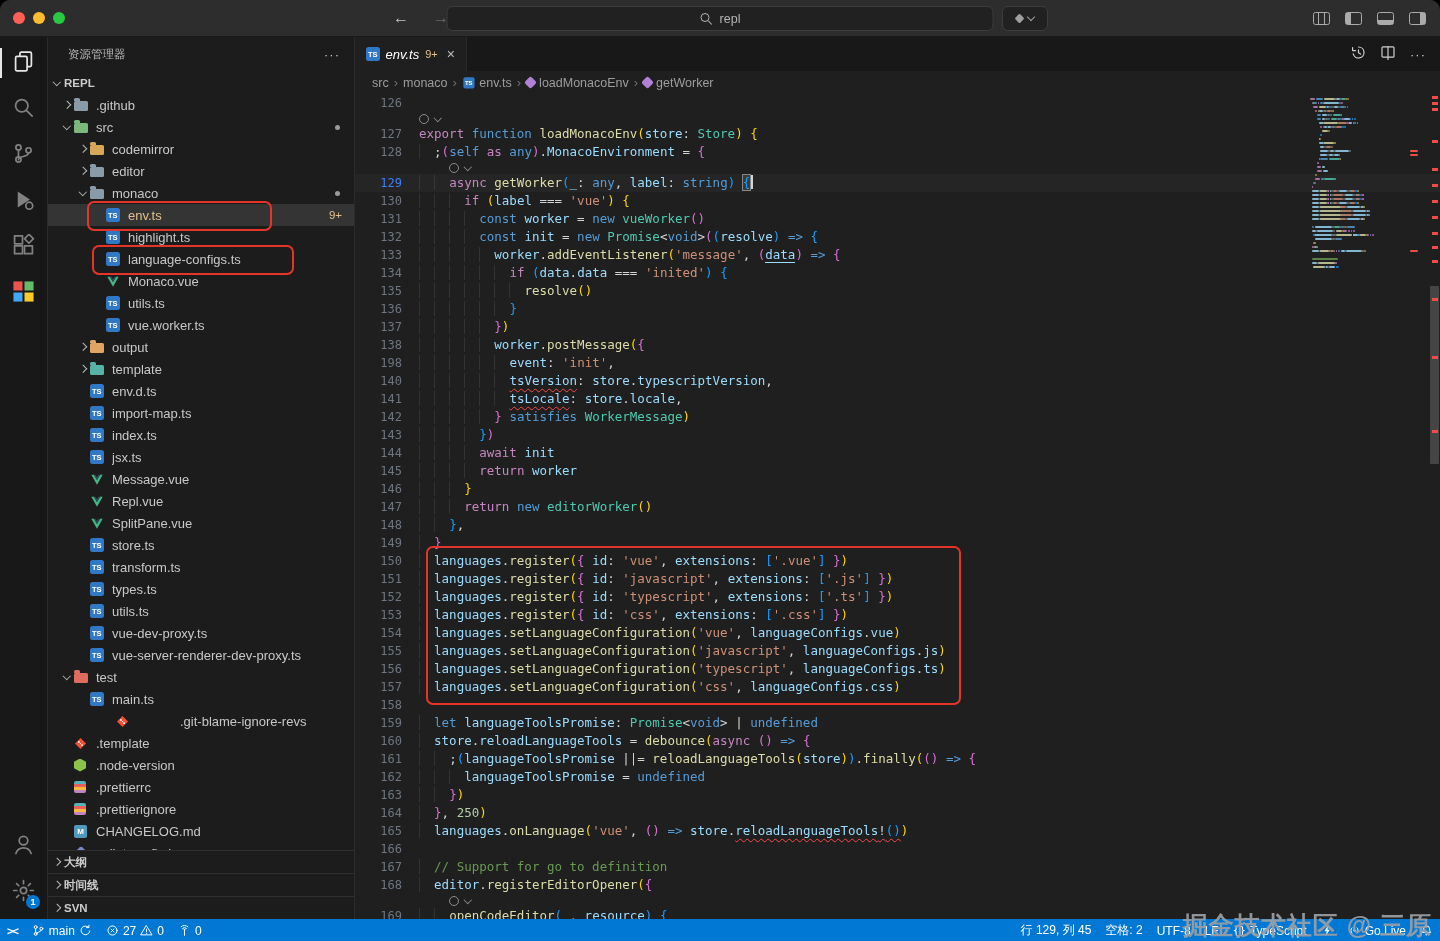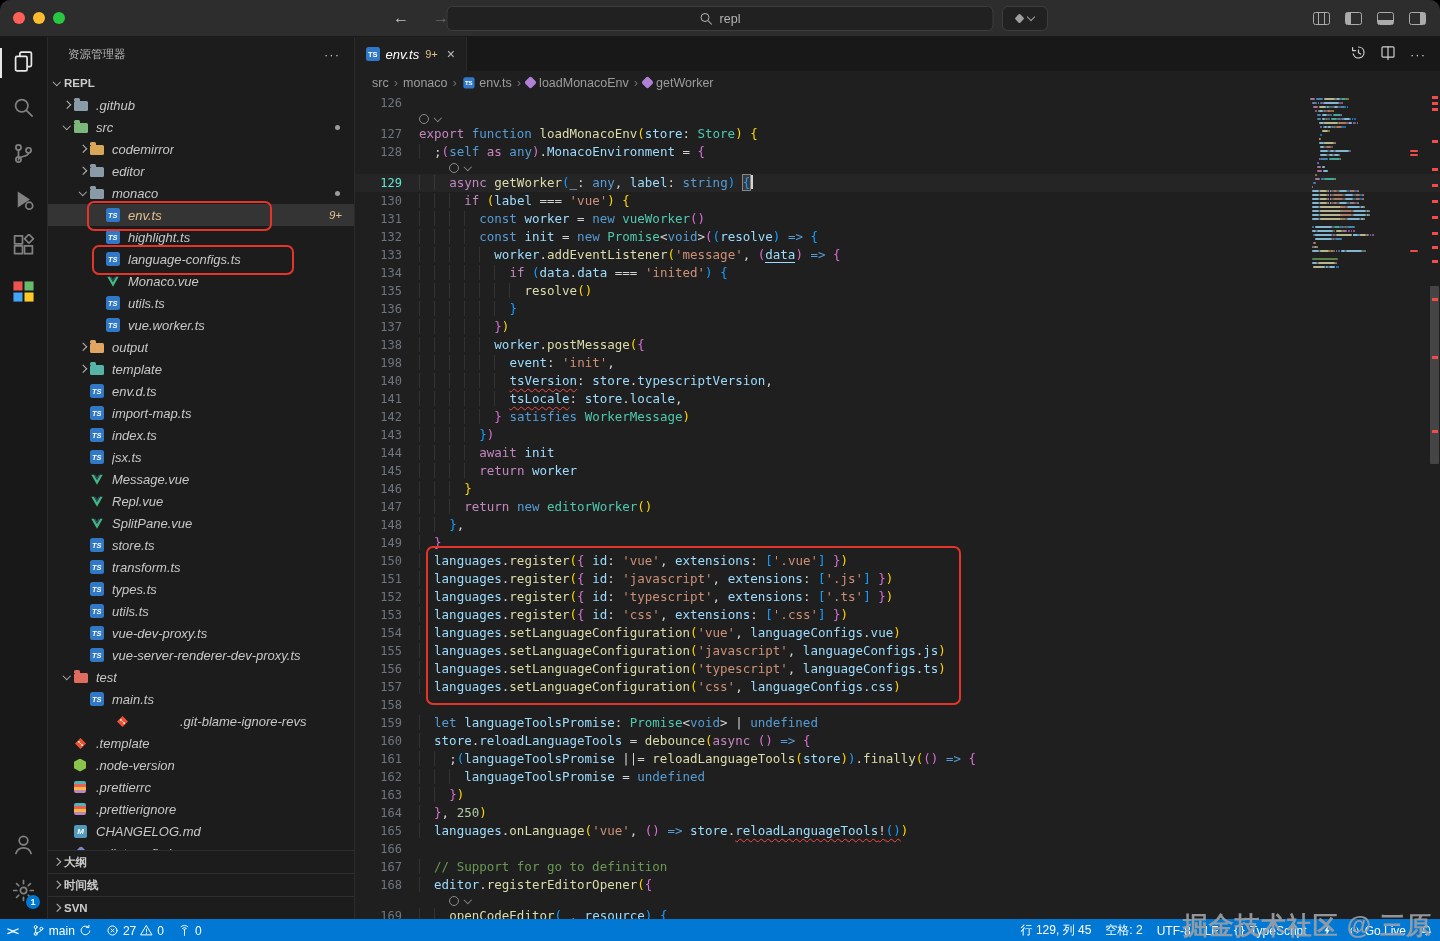--- a/index.html
+++ b/index.html
@@ -37,21 +37,21 @@
   .ab-item.active{color:#e7e7e7;}
   .ab-item.active::before{content:"";position:absolute;left:0;top:8px;bottom:8px;width:2px;background:#e7e7e7;}
   .ab-bottom{margin-top:auto;display:flex;flex-direction:column;align-items:center;padding-bottom:4px;}
   .ab-badge{position:absolute;right:7px;bottom:6px;background:#0078d4;color:#fff;border-radius:50%;font-size:9px;width:14px;height:14px;display:flex;align-items:center;justify-content:center;font-weight:700;}
 
   
   .sidebar{width:307px;background:#1c1c1c;border-right:1px solid #2b2b2b;display:flex;flex-direction:column;box-sizing:border-box;position:relative;}
   .sb-header{height:35px;flex:none;display:flex;align-items:center;padding:0 14px 0 20px;color:#b8b8b8;font-size:11.5px;}
   .sb-more{margin-left:auto;color:#c5c5c5;font-size:13px;letter-spacing:1px;}
   .sec-row{height:22px;flex:none;display:flex;align-items:center;font-weight:700;font-size:11.5px;color:#cccccc;padding-left:2px;}
-  .tree{flex:1;overflow:hidden;font-style:italic;}
+  .tree{flex:1;overflow:hidden;}
   .trow{height:22px;display:flex;align-items:center;font-size:13px;color:#c8c8c8;cursor:default;}
   .trow.sel{background:#343435;}
   .chev{width:14px;height:22px;position:relative;flex:0 0 14px;}
   .chev::before{content:"";position:absolute;top:8px;left:4px;width:4.5px;height:4.5px;border-right:1.2px solid #b6b6b6;border-bottom:1.2px solid #b6b6b6;transform:rotate(-45deg);}
   .chev.open::before{transform:rotate(45deg);top:7px;}
   .chev.none::before{display:none;}
   .fi{width:17px;height:16px;flex:0 0 17px;display:inline-flex;align-items:center;justify-content:flex-start;margin-right:5px;position:relative;}
   .fi-folder{width:14px;height:10px;border-radius:1.5px;position:relative;display:block;margin-top:2px;}
   .fi-folder::before{content:"";position:absolute;top:-3px;left:0;width:6px;height:3px;background:inherit;border-radius:1.5px 1.5px 0 0;}
   .fi-ts{width:13.5px;height:13.5px;background:#3178c6;border-radius:2.5px;color:#fff;font-weight:700;font-size:7.5px;display:flex;align-items:center;justify-content:center;font-family:"Liberation Sans",sans-serif;}
@@ -76,21 +76,21 @@
   .bc-sep{color:#6e6e6e;font-size:13px;}
   .bc-item{display:flex;align-items:center;gap:4px;}
   .bc-method{width:9px;height:9px;background:#b180d7;transform:rotate(45deg);border-radius:2px;display:inline-block;}
   .bc-ts{transform:scale(.8);transform-origin:center;}
 
   .code-area{position:relative;flex:1;overflow:hidden;}
   .codewrap{position:absolute;inset:0;}
   .crow{display:flex;white-space:pre;font-family:"DejaVu Sans Mono","Liberation Mono",monospace;font-size:12.5px;line-height:18px;height:18px;}
   .crow.act{background:rgba(255,255,255,0.028);}
   .ln{width:47px;text-align:right;padding-right:17px;color:#6e7681;flex:none;font-size:12px;}
-  .crow.act .ln{color:#5eead4;}
+  .crow.act .ln{color:#3b82f6;}
   .ltxt{flex:1;}
   .ind{background:linear-gradient(90deg,rgba(255,255,255,0.085) 1px,transparent 1px);}
   .lensrow{height:13px;display:flex;align-items:center;}
   .lens-ico{width:8px;height:8px;border:1.2px solid #8a8a8a;border-radius:50%;display:inline-block;}
   .lens-ch{width:4.5px;height:4.5px;border-right:1.2px solid #8a8a8a;border-bottom:1.2px solid #8a8a8a;transform:rotate(45deg);margin-left:6px;margin-top:-2px;display:inline-block;}
 
   .tk-kw{color:#C586C0;}.tk-st{color:#569CD6;}.tk-fn{color:#DCDCAA;}.tk-ty{color:#4EC9B0;}
   .tk-va{color:#9CDCFE;}.tk-str{color:#CE9178;}.tk-num{color:#B5CEA8;}.tk-cm{color:#6A9955;}
   .tk-pl{color:#D4D4D4;}.tk-b1{color:#FFD700;}.tk-b2{color:#DA70D6;}.tk-b3{color:#179FFF;}
   .tk-sqr{text-decoration:underline;text-decoration-style:wavy;text-decoration-color:#f14c4c;text-decoration-thickness:1px;text-underline-offset:3px;}

